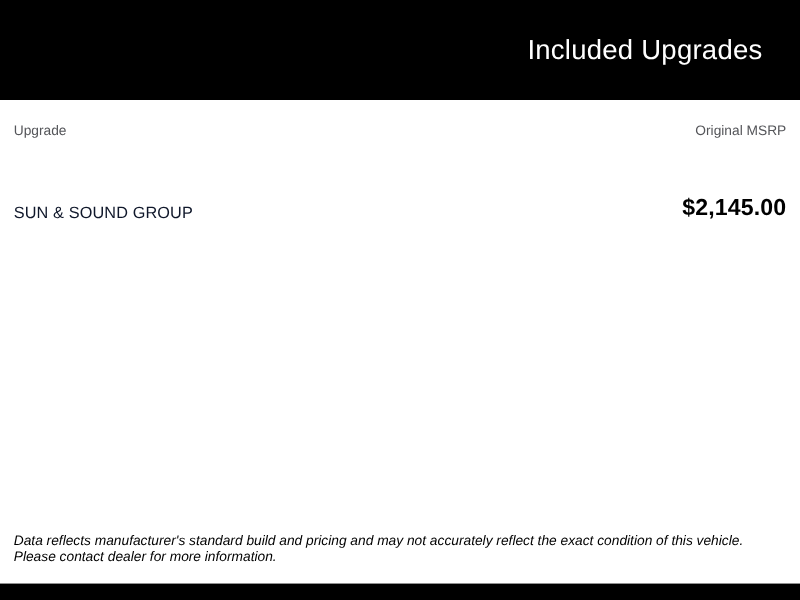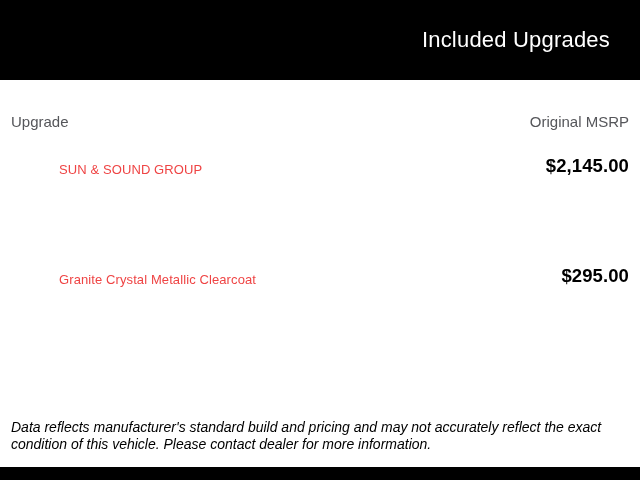--- a/index.html
+++ b/index.html
@@ -40,64 +40,63 @@
   .sheet {
     position: absolute;
     left: 0;
     top: 80px;
     width: 640px;
     height: 387px;
     background: #ffffff;
   }
   .col-head {
     position: absolute;
-    top: 33px;
-    font-size: 15px;
+    top: 19px;
+    font-size: 11px;
     color: #55565a;
     font-weight: 400;
   }
   .col-head.left { left: 11px; }
   .col-head.right { right: 11px; text-align: right; }
 
   .rows {
     position: absolute;
     left: 0;
     top: 62px;
     width: 640px;
   }
   .row {
     position: relative;
     height: 110px;
   }
   .row .label {
     position: absolute;
     left: 11px;
     top: 20px;
-    color: #ef4444;
+    color: #0f172a;
     font-size: 13px;
     font-weight: 400;
     letter-spacing: 0.1px;
-    margin-left: 48px;
   }
   .row .price {
     position: absolute;
     right: 11px;
     top: 13px;
     color: #000000;
     font-size: 18.5px;
     font-weight: bold;
     letter-spacing: 0.1px;
     text-align: right;
   }
   .disclaimer {
     position: absolute;
     left: 11px;
     right: 11px;
     bottom: 14px;
-    font-size: 14px;
+    font-size: 11px;
     font-style: italic;
     color: #000000;
     line-height: 1.2;
   }
   .footer-band {
     position: absolute;
     left: 0;
     top: 467px;
     width: 640px;
     height: 13px;
@@ -119,24 +118,20 @@
     <div class="col-head right">Original MSRP</div>
 
     <div class="rows">
 
       <div class="row">
         <div class="label">SUN &amp; SOUND GROUP</div>
         <div class="price">$2,145.00</div>
       </div>
 
 
-      <div class="row">
-        <div class="label">Granite Crystal Metallic Clearcoat</div>
-        <div class="price">$295.00</div>
-      </div>
 
     </div>
 
     <div class="disclaimer">Data reflects manufacturer's standard build and pricing and may not accurately reflect the exact condition of this vehicle. Please contact dealer for more information.</div>
   </div>
 
   <div class="footer-band"></div>
 
 </div>
 

